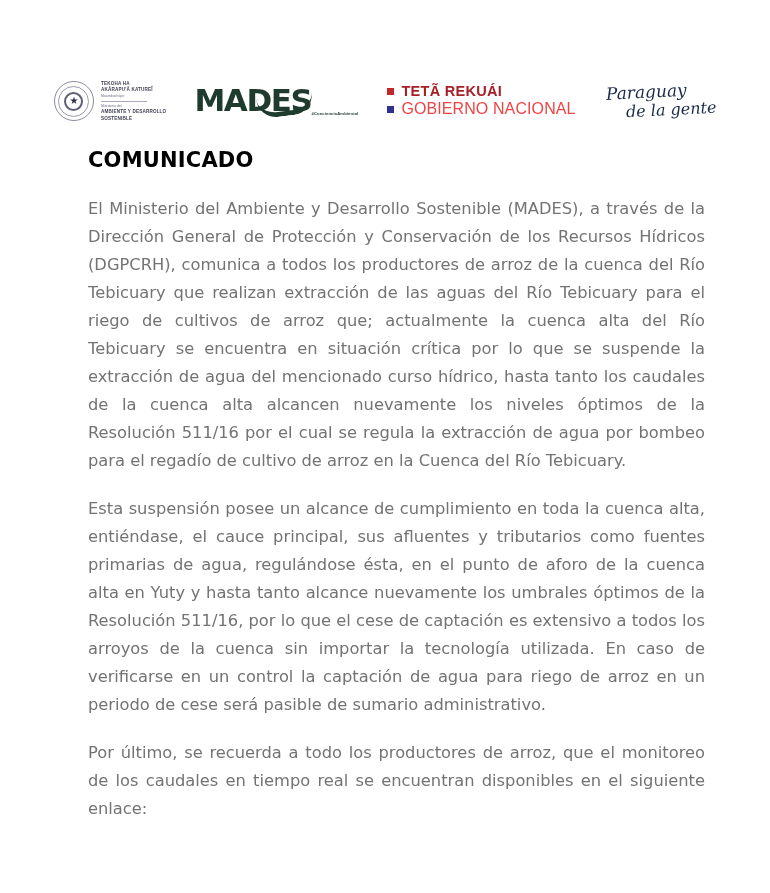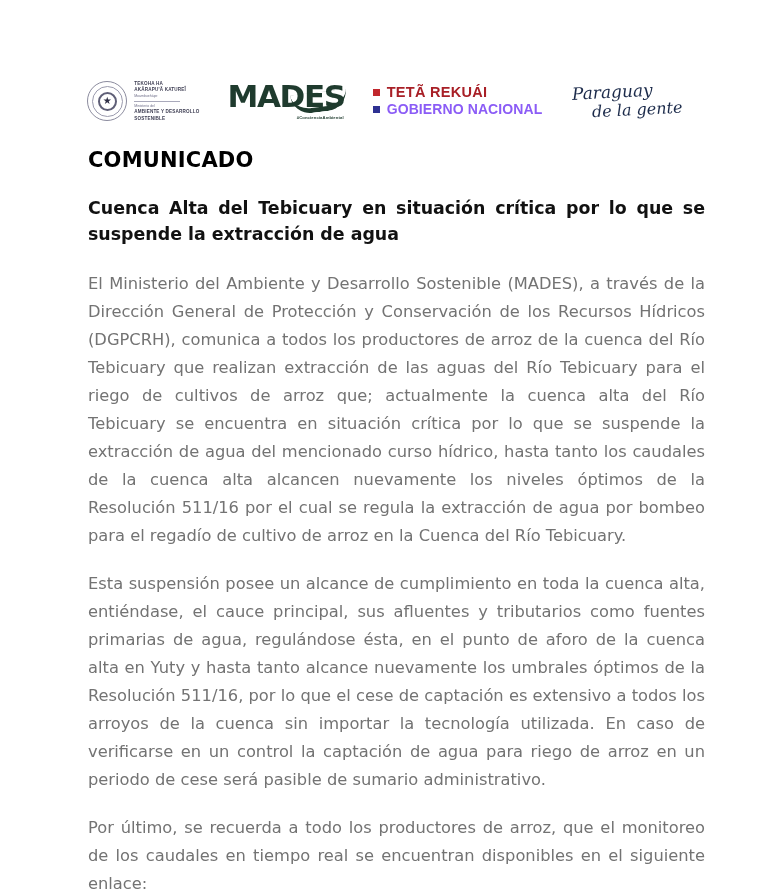--- a/index.html
+++ b/index.html
@@ -115,21 +115,21 @@
     font-weight: bold;
     letter-spacing: 0.18px;
     color: #3d3d52;
     line-height: 1.22;
     white-space: nowrap;
   }
 
   
   .mades-lockup {
     display: flex;
-    flex-direction: column;
+    flex-direction: row;
     align-items: flex-start;
     justify-content: flex-end;
   }
   .mades-word {
     position: relative;
     font-size: 31px;
     font-weight: bold;
     letter-spacing: -1.4px;
     color: #1f3b2e;
     line-height: 0.96;
@@ -177,24 +177,24 @@
   .gob-sq.blue { background: #2e3192; }
   .gob-l1 {
     font-size: 14.5px;
     font-weight: bold;
     letter-spacing: 0.3px;
     color: #a81f26;
     line-height: 1.05;
     white-space: nowrap;
   }
   .gob-l2 {
-    font-size: 14px;
-    font-weight: bold;
+    font-size: 16px;
+    font-weight: normal;
     letter-spacing: 0.1px;
-    color: #8b5cf6;
+    color: #ef4444;
     line-height: 1.05;
     white-space: nowrap;
   }
 
   
   .pg-lockup {
     display: flex;
     flex-direction: column;
     justify-content: center;
     color: #1b2a4a;
@@ -297,21 +297,20 @@
       <div class="pg-l1">Paraguay</div>
       <div class="pg-l2">de la gente</div>
     </div>
 
   </div>
 
   <div class="doc">
 
     <h1 class="doc-title">COMUNICADO</h1>
 
-    <h2 class="doc-heading">Cuenca Alta del Tebicuary en situación crítica por lo que se suspende la extracción de agua</h2>
 
     <p class="doc-par">El Ministerio del Ambiente y Desarrollo Sostenible (MADES), a través de la Dirección General de Protección y Conservación de los Recursos Hídricos (DGPCRH), comunica a todos los productores de arroz de la cuenca del Río Tebicuary que realizan extracción de las aguas del Río Tebicuary para el riego de cultivos de arroz que; actualmente la cuenca alta del Río Tebicuary se encuentra en situación crítica por lo que se suspende la extracción de agua del mencionado curso hídrico, hasta tanto los caudales de la cuenca alta alcancen nuevamente los niveles óptimos de la Resolución 511/16 por el cual se regula la extracción de agua por bombeo para el regadío de cultivo de arroz en la Cuenca del Río Tebicuary.</p>
 
     <p class="doc-par">Esta suspensión posee un alcance de cumplimiento en toda la cuenca alta, entiéndase, el cauce principal, sus afluentes y tributarios como fuentes primarias de agua, regulándose ésta, en el punto de aforo de la cuenca alta en Yuty y hasta tanto alcance nuevamente los umbrales óptimos de la Resolución 511/16, por lo que el cese de captación es extensivo a todos los arroyos de la cuenca sin importar la tecnología utilizada. En caso de verificarse en un control la captación de agua para riego de arroz en un periodo de cese será pasible de sumario administrativo.</p>
 
     <p class="doc-par"><span>Por último, se recuerda a todo los productores de arroz, que el monitoreo de los caudales en tiempo real se encuentran disponibles en el siguiente enlace: </span></p>
 
   </div>
 
 </div>

